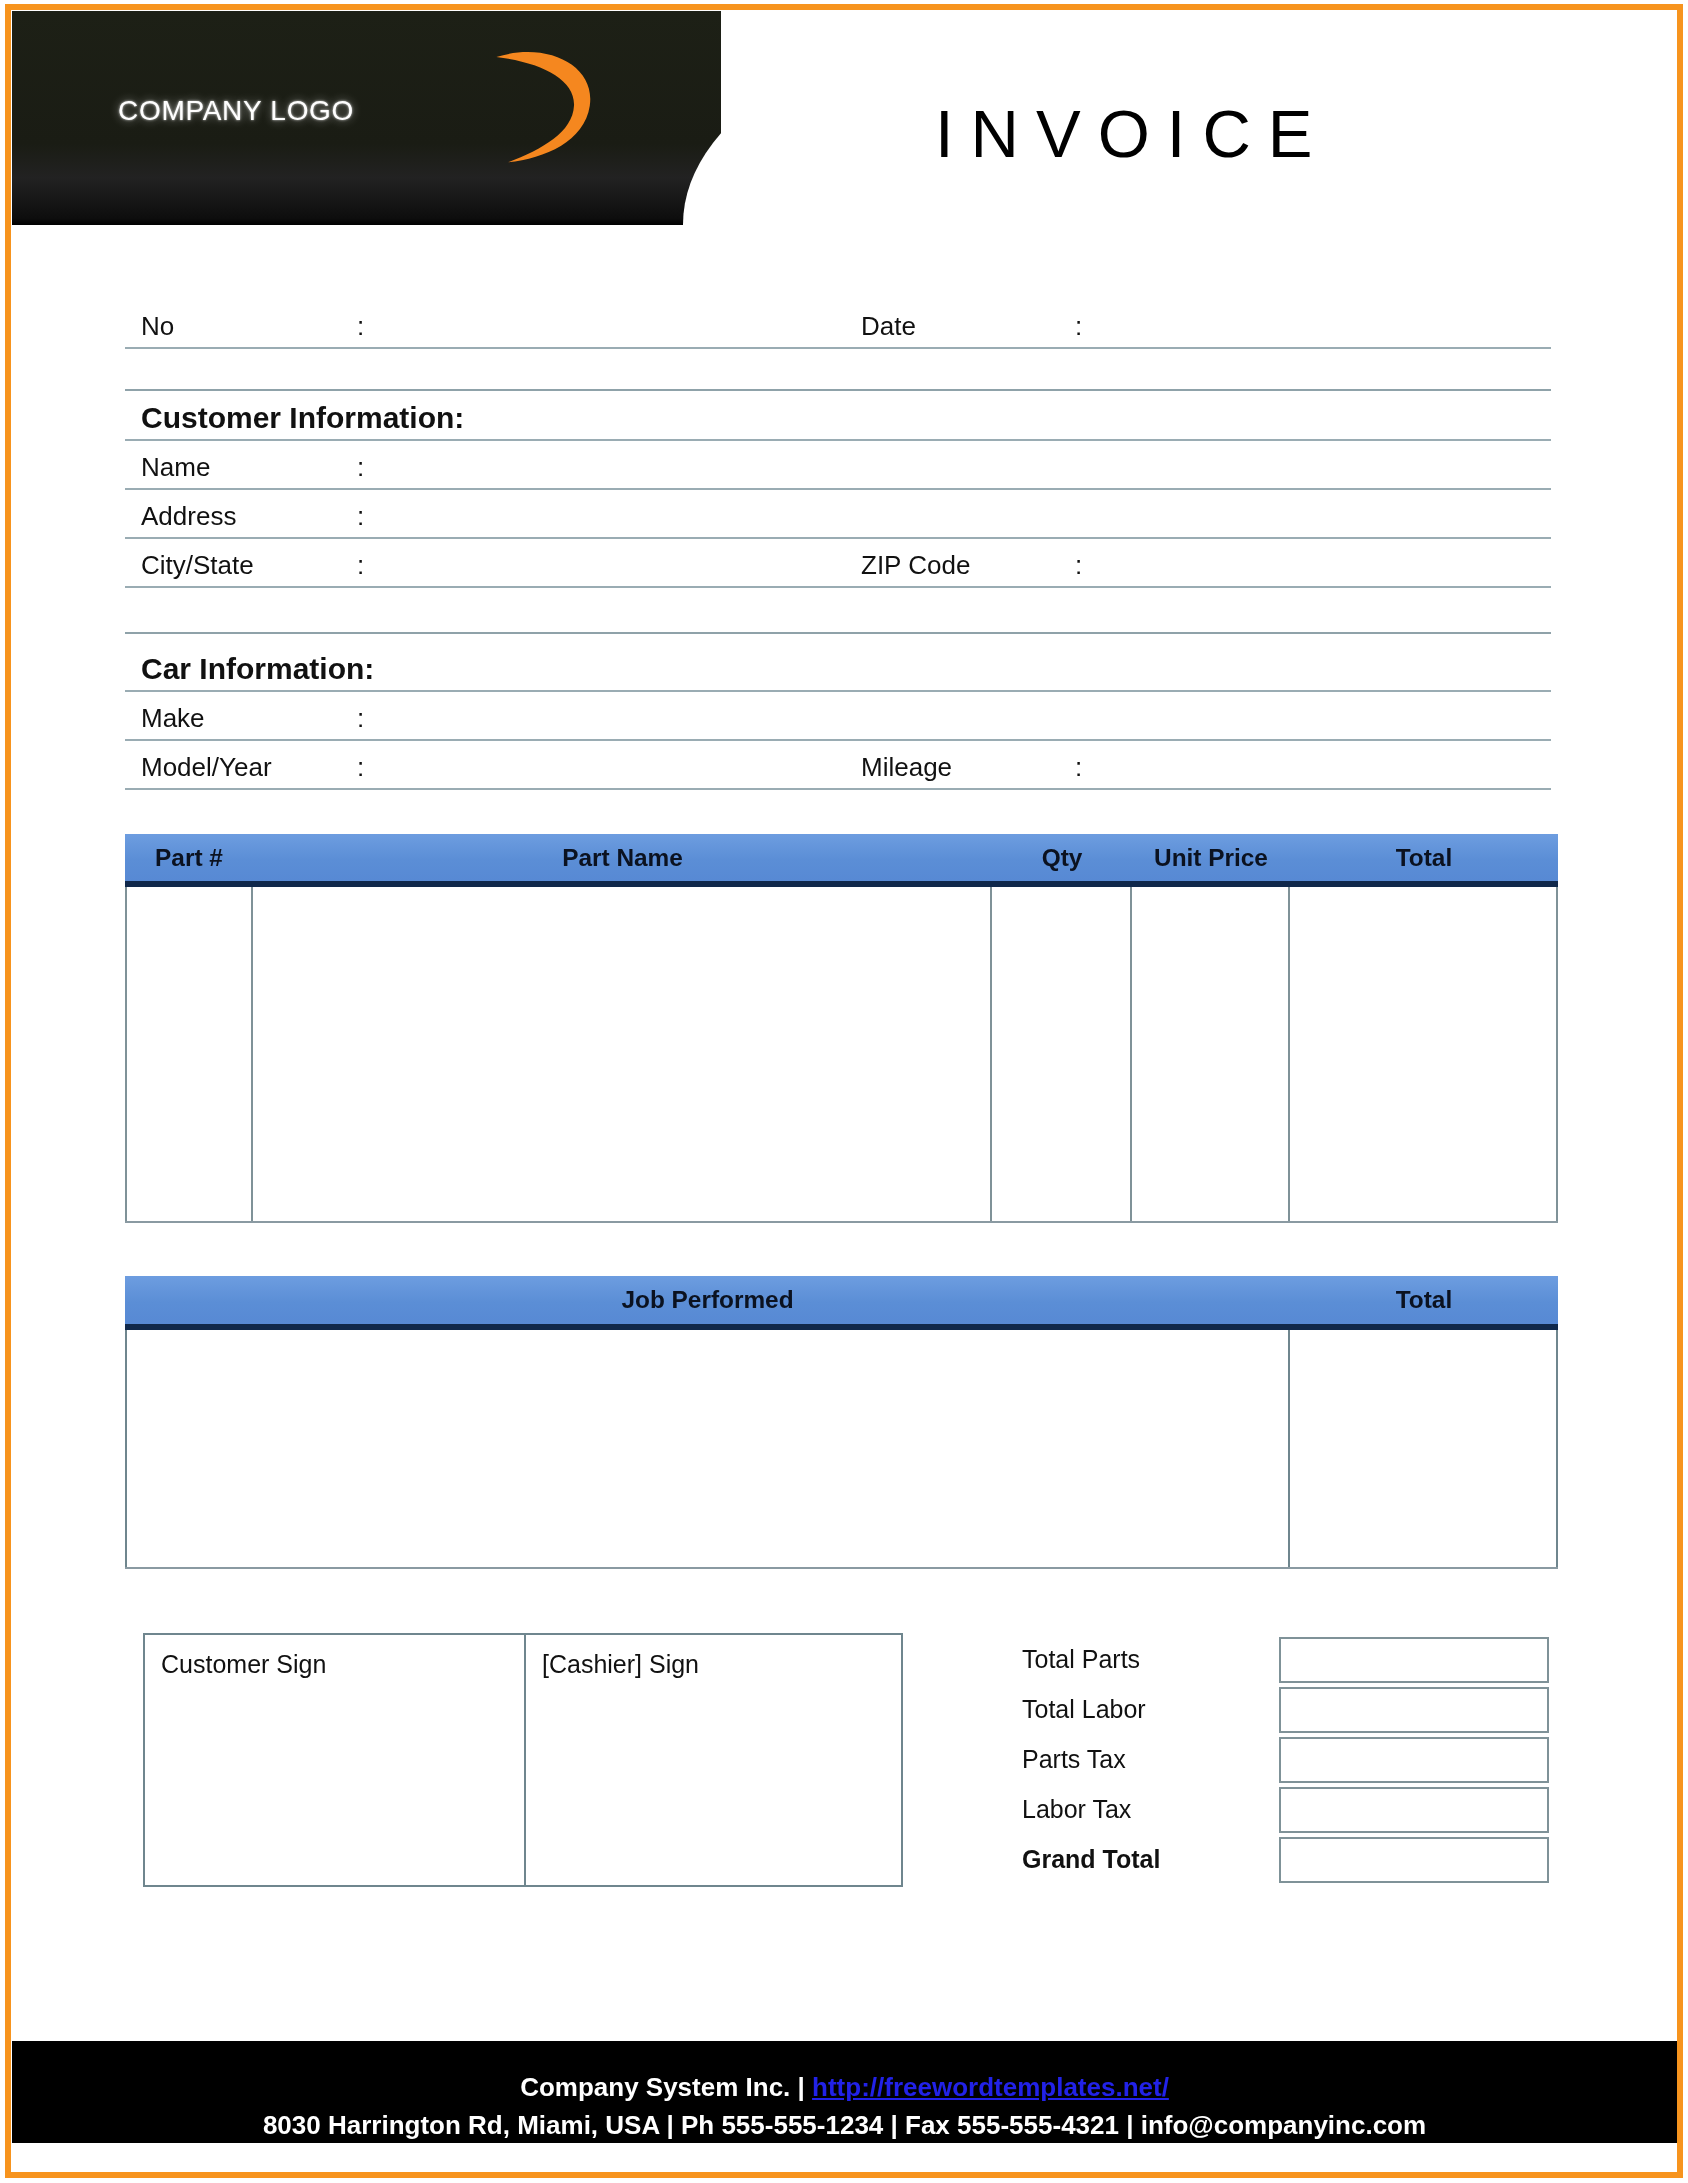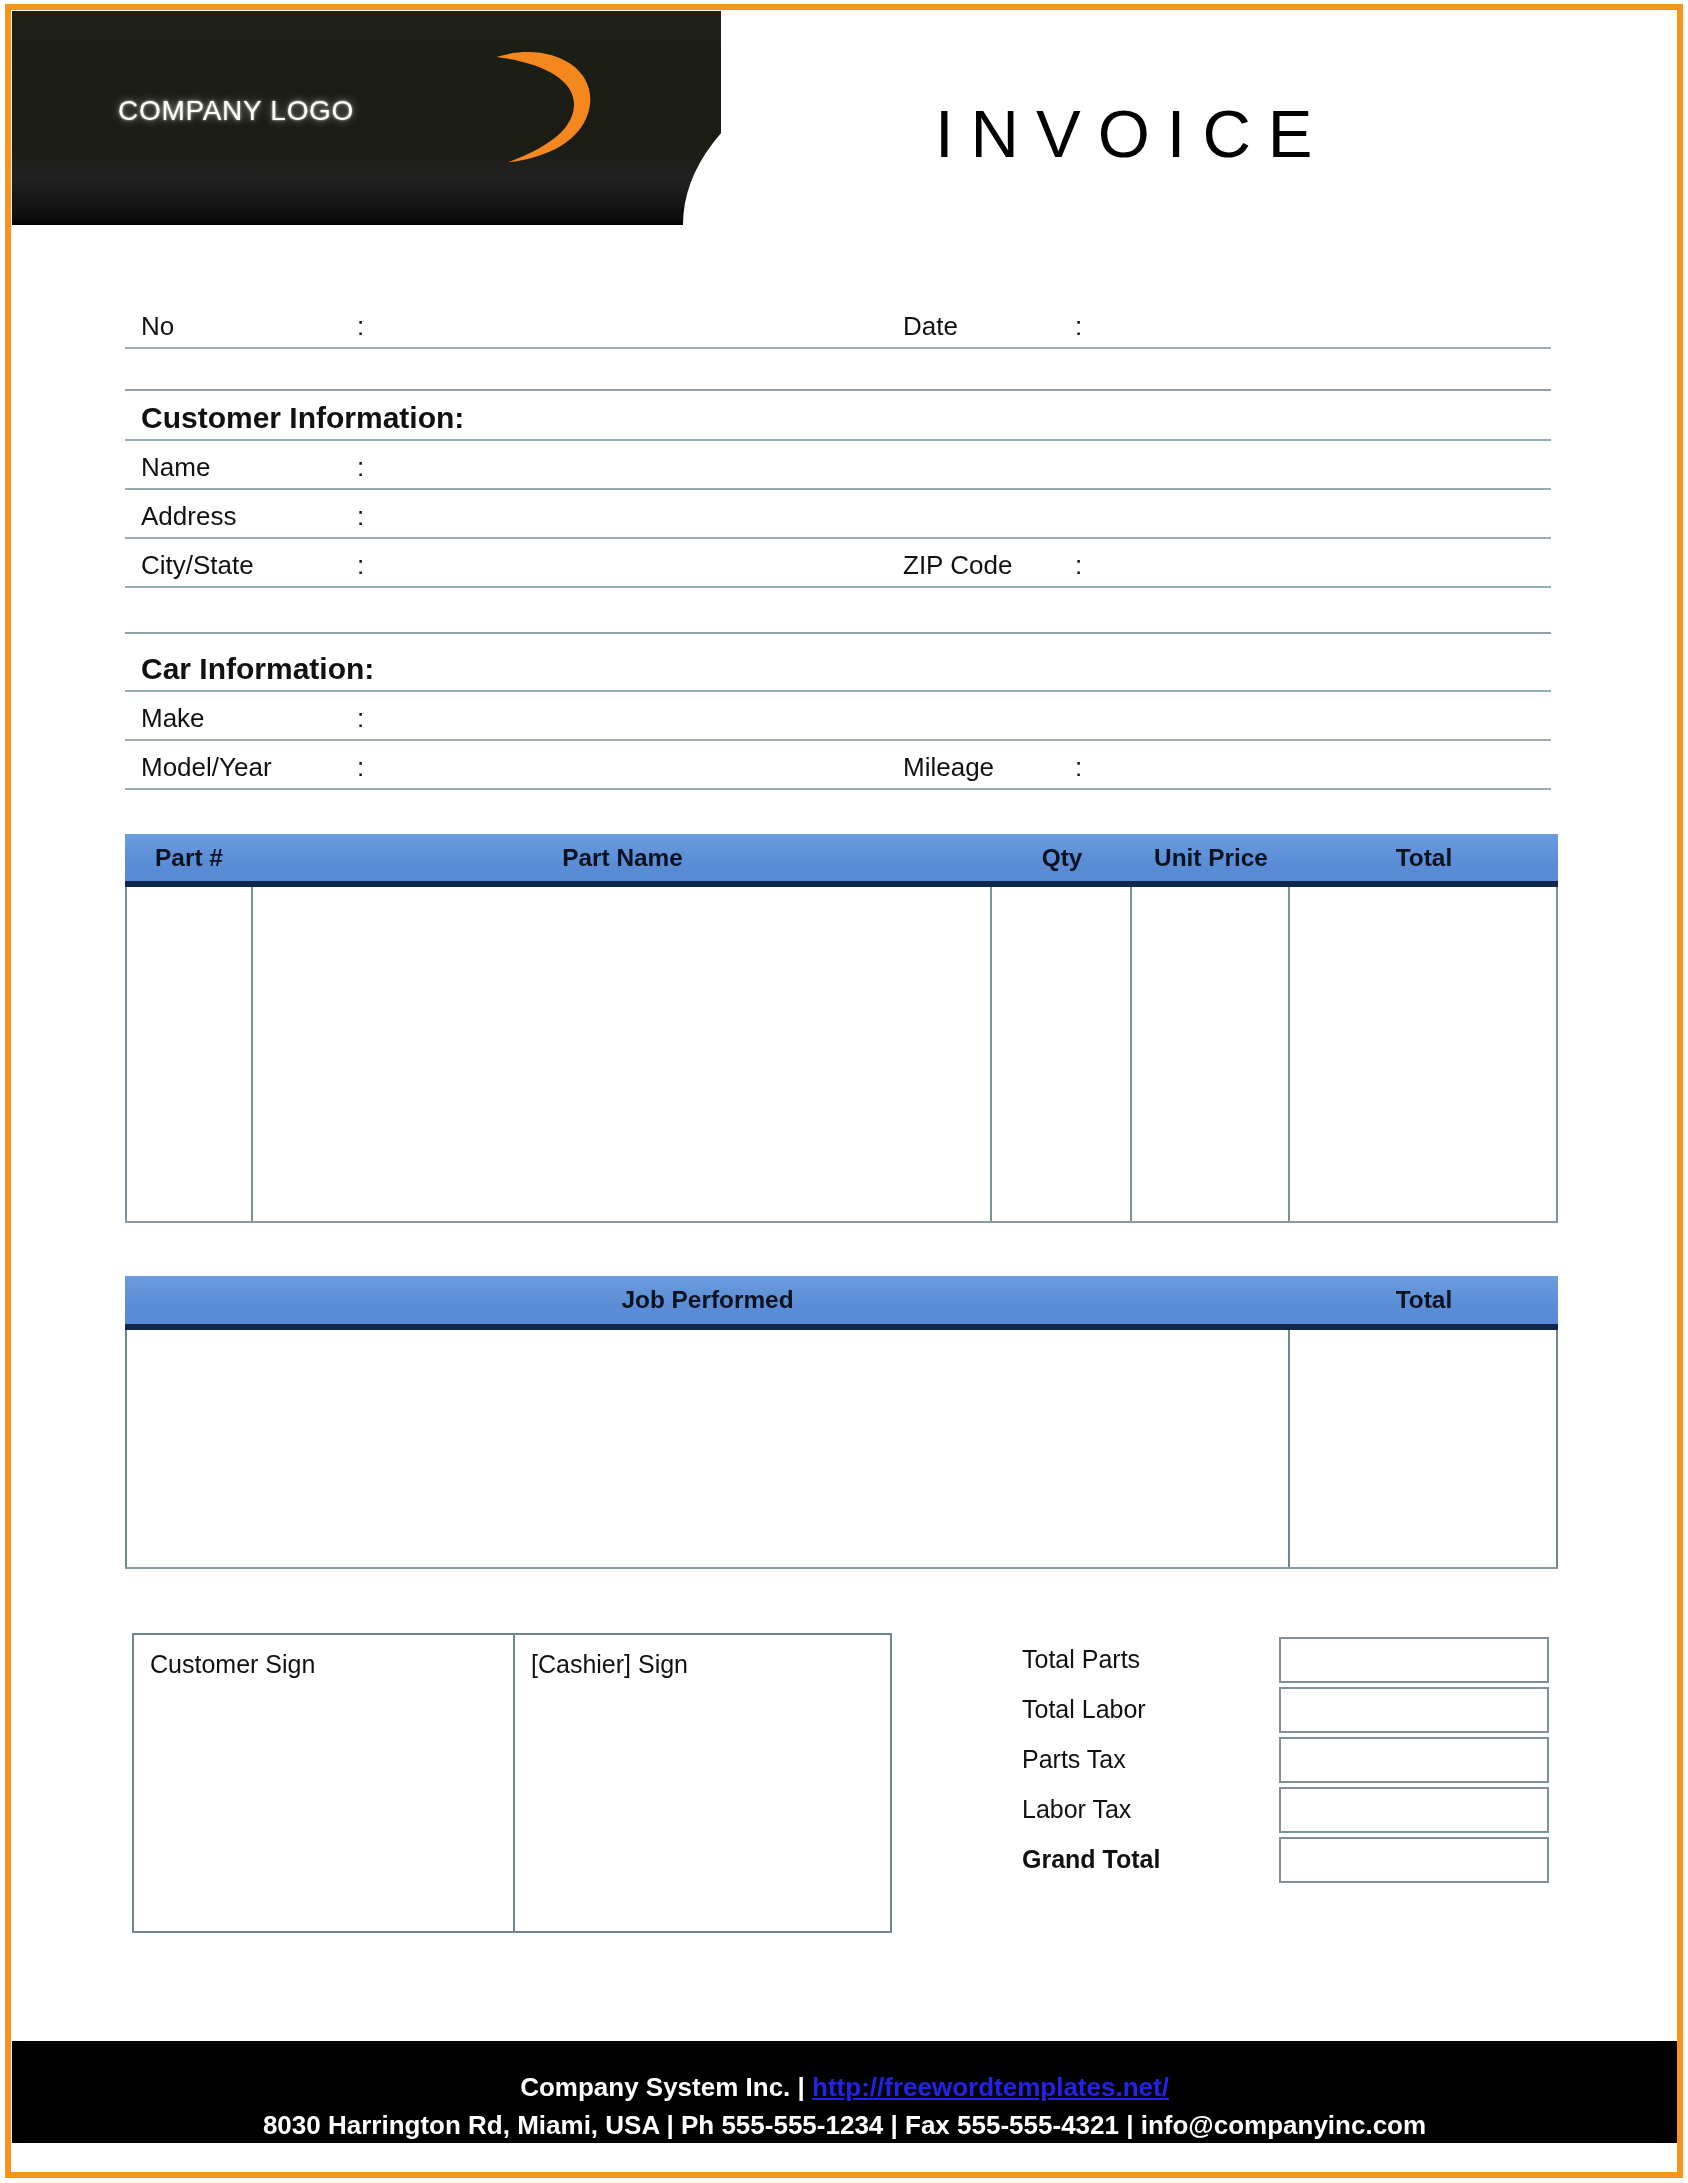--- a/index.html
+++ b/index.html
@@ -97,21 +97,21 @@
     white-space: nowrap;
   }
   .fcolon {
     position: absolute;
     left: 232px; top: 10.6px;
     font-size: 26px;
     color: #111111;
   }
   .flabel2 {
     position: absolute;
-    left: 778px; top: 10.6px;
+    left: 736px; top: 10.6px;
     font-size: 26px;
     color: #111111;
     white-space: nowrap;
   }
   .fcolon2 {
     position: absolute;
     left: 950px; top: 10.6px;
     font-size: 26px;
     color: #111111;
   }
@@ -347,21 +347,21 @@
     <div class="jthead">
       <div class="j1">Job Performed</div>
       <div class="j2">Total</div>
     </div>
     <div class="jtbody">
       <div class="j1"></div>
       <div class="j2"></div>
     </div>
   </div>
 
-  <div class="signbox" style="left:132px; top:1633px; width:760px; height:300px;">
+  <div class="signbox" style="left:143px; top:1633px; width:760px; height:254px;">
     <div class="signcell" style="width:380px;">Customer Sign</div>
     <div class="signcell" style="width:378px;">[Cashier] Sign</div>
   </div>
 
   <div class="totals" style="left:1022px; top:1636px; width:536px;">
     <div class="trow">
       <span class="tlabel">Total Parts</span>
       <span class="tbox"></span>
     </div>
     <div class="trow">

